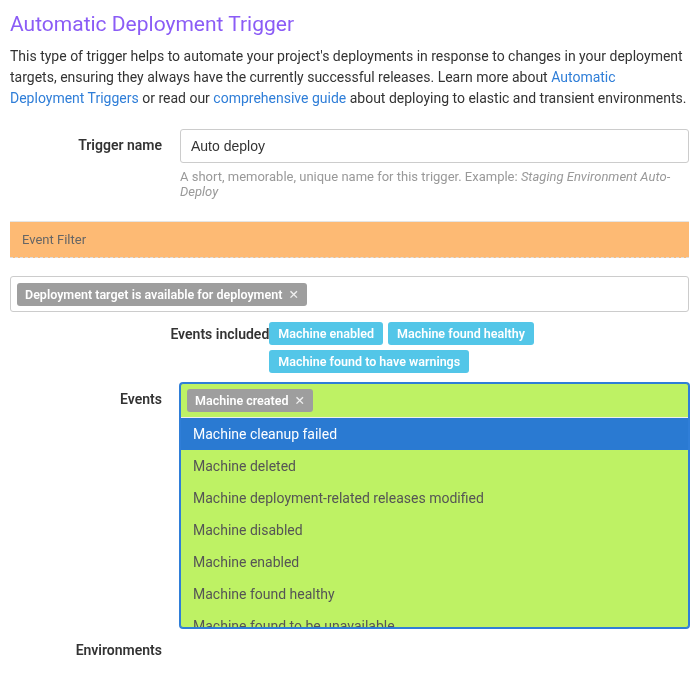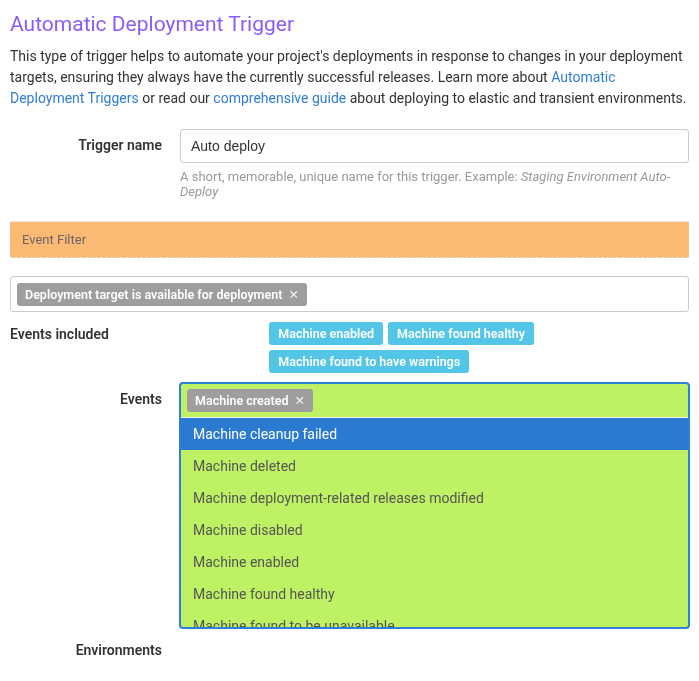--- a/index.html
+++ b/index.html
@@ -104,20 +104,21 @@
       background: #53c6e8;
       color: #fff;
       font-size: 12.5px;
       font-weight: 600;
       padding: 4px 9px;
       border-radius: 3px;
       white-space: nowrap;
     }
     .sub-label {
       width: 290px;
+      text-align: right;
       padding-right: 0;
       color: #333;
       font-weight: 600;
       padding-top: 4px;
       font-size: 14px;
     }
     .sub-row {
       display: flex;
       margin-top: 10px;
       margin-bottom: 10px;

